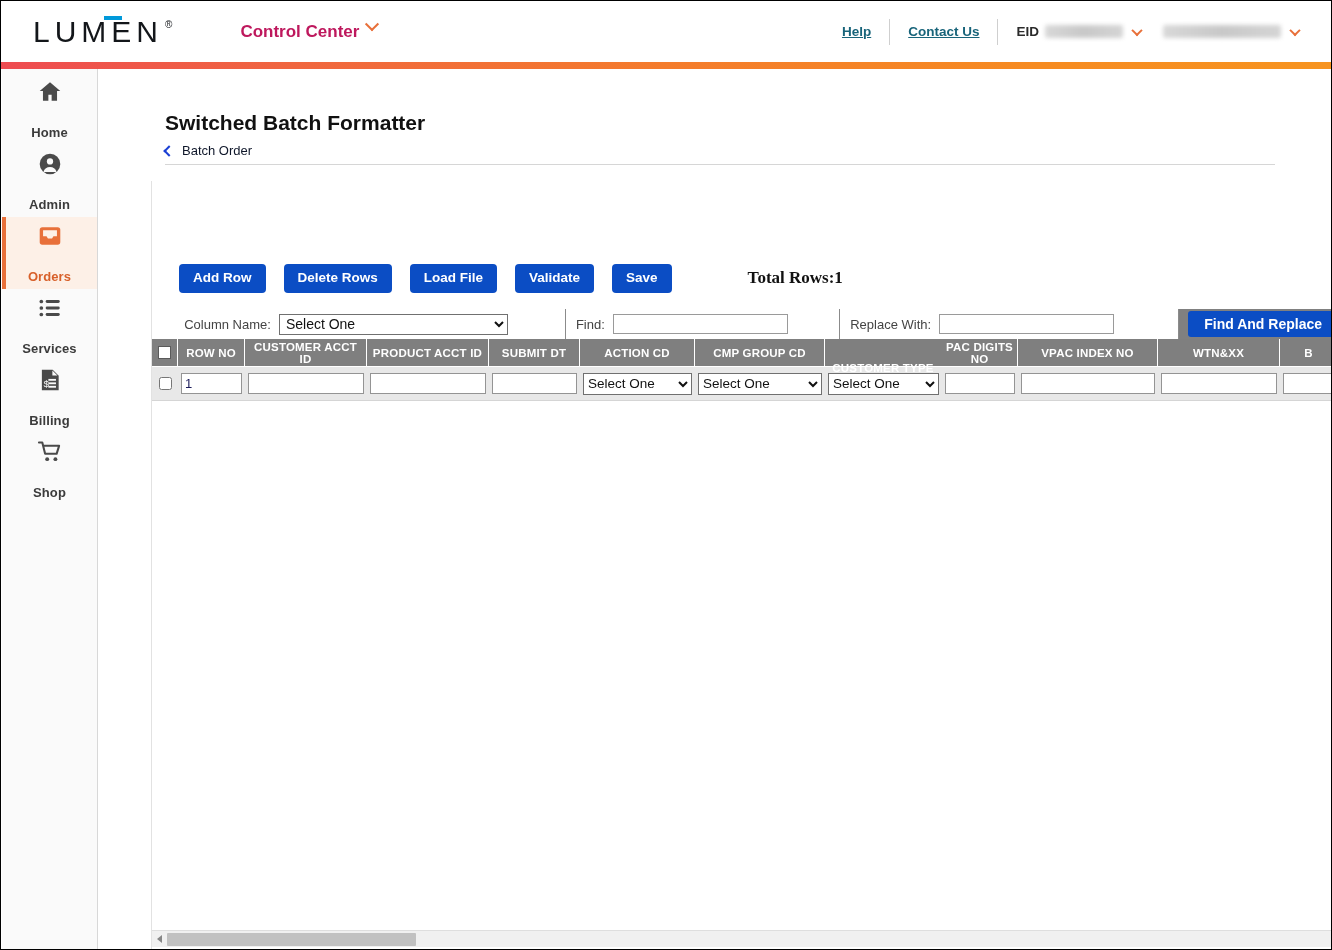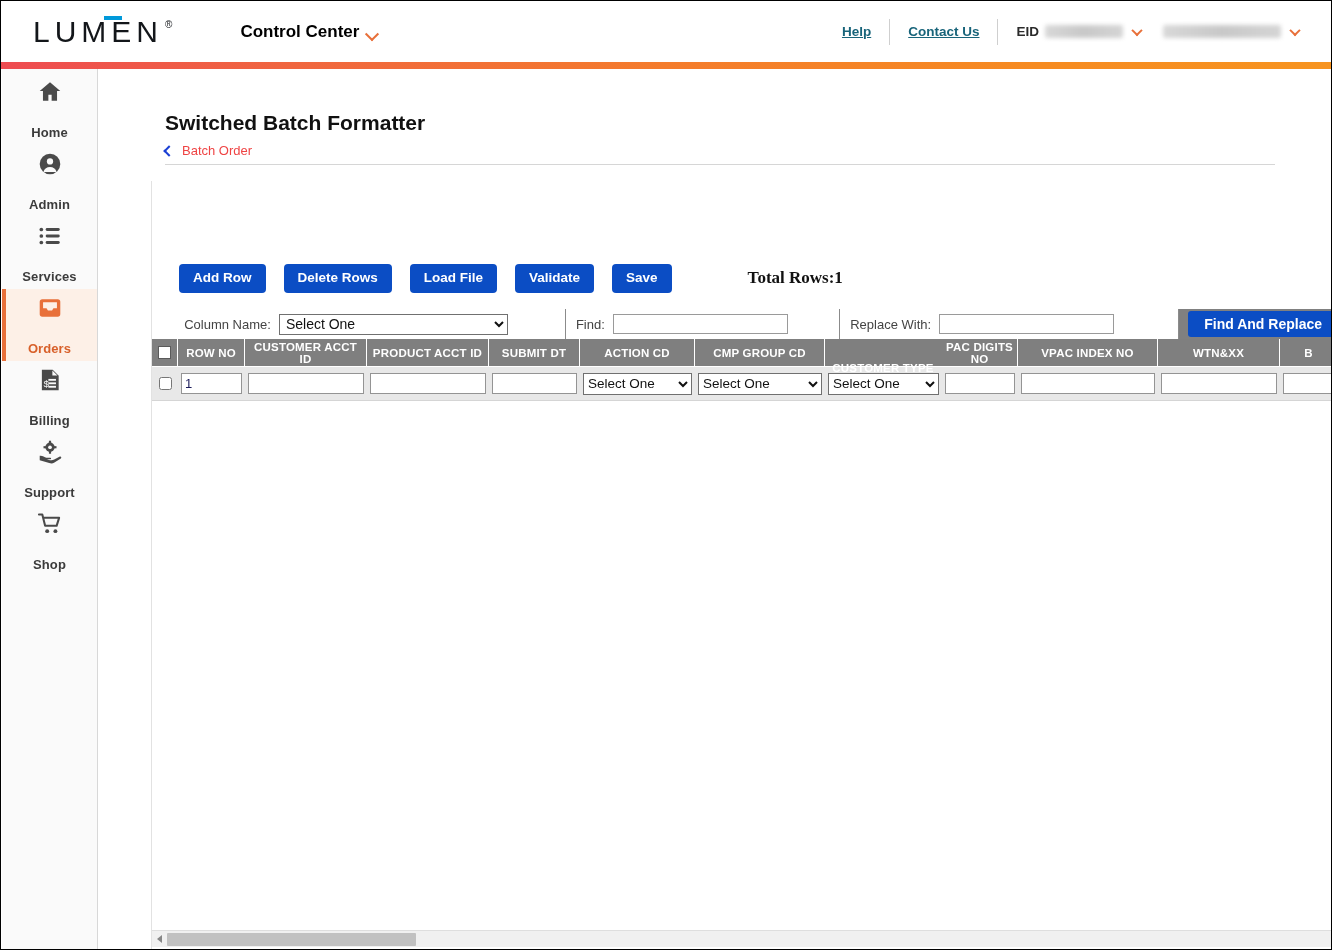--- a/index.html
+++ b/index.html
@@ -37,22 +37,22 @@
     position: relative;
   }
   .logo .bar {
     position: absolute; left: 71px; top: -1px;
     width: 18px; height: 4px; background: #0099da;
   }
   .logo-reg { font-size: 10px; color: #13161a; margin-left: 2px; margin-top: 2px; }
 
   .app-title {
     margin-left: 68px;
-    font-size: 17px; font-weight: bold; color: #000000;
-    display: flex; align-items: flex-end; gap: 8px;
+    font-size: 17px; font-weight: bold; color: #be185d;
+    display: flex; align-items: flex-start; gap: 8px;
     cursor: pointer;
   }
   .chev-down {
     display: inline-block; width: 10px; height: 10px;
     border-right: 2px solid #e8703a; border-bottom: 2px solid #e8703a;
     transform: rotate(45deg) translate(-2px,-2px);
   }
 
   .header-right {
     margin-left: auto; margin-right: 22px;
@@ -133,21 +133,21 @@
   .breadcrumb {
     position: absolute; left: 67px; top: 74px;
     display: flex; align-items: center; gap: 9px;
     cursor: pointer;
   }
   .bc-chev {
     display: inline-block; width: 8px; height: 8px;
     border-left: 2.3px solid #1a3fd4; border-bottom: 2.3px solid #1a3fd4;
     transform: rotate(45deg);
   }
-  .bc-text { font-size: 13px; color: #ef4444; }
+  .bc-text { font-size: 13px; color: #0f172a; }
   .hr-line {
     position: absolute; left: 67px; top: 95px;
     width: 1110px; height: 1px; background: #d6d6d6;
   }
 
   
   .panel {
     position: absolute; left: 53px; top: 112px;
     width: 1186px; height: 770px;
     background: #ffffff;
@@ -337,67 +337,53 @@
 
     <div class="nav-item">
       <svg class="nav-icon" viewBox="0 0 24 24">
         <circle cx="12" cy="12" r="9.5" fill="#4a4a4a"></circle>
         <circle cx="12" cy="9.6" r="2.9" fill="#fafafa"></circle>
         <path fill="#fafafa" d="M5.9 19.3c.9-3 3.2-4.6 6.1-4.6s5.2 1.6 6.1 4.6z"></path>
       </svg>
       <span class="nav-label">Admin</span>
     </div>
 
+    <div class="nav-item active">
+      <svg class="nav-icon" viewBox="0 0 24 24">
+        <rect x="2.5" y="4" width="19" height="16" rx="2.4" fill="#e8703a"></rect>
+        <path fill="#fdf0e7" d="M5.6 6.6h12.8v5.6h-3.2l-1.3 2.2h-3.8l-1.3-2.2H5.6z"></path>
+      </svg>
+      <span class="nav-label">Orders</span>
+    </div>
+
     <div class="nav-item">
       <svg class="nav-icon" viewBox="0 0 24 24">
         <circle cx="4" cy="6" r="1.7" fill="#4a4a4a"></circle>
           <rect x="8" y="4.7" width="13" height="2.6" rx="1.3" fill="#4a4a4a"></rect>
         <circle cx="4" cy="12" r="1.7" fill="#4a4a4a"></circle>
           <rect x="8" y="10.7" width="13" height="2.6" rx="1.3" fill="#4a4a4a"></rect>
         <circle cx="4" cy="18" r="1.7" fill="#4a4a4a"></circle>
           <rect x="8" y="16.7" width="13" height="2.6" rx="1.3" fill="#4a4a4a"></rect>
       </svg>
       <span class="nav-label">Services</span>
     </div>
 
-    <div class="nav-item active">
-      <svg class="nav-icon" viewBox="0 0 24 24">
-        <rect x="2.5" y="4" width="19" height="16" rx="2.4" fill="#e8703a"></rect>
-        <path fill="#fdf0e7" d="M5.6 6.6h12.8v5.6h-3.2l-1.3 2.2h-3.8l-1.3-2.2H5.6z"></path>
-      </svg>
-      <span class="nav-label">Orders</span>
-    </div>
-
 
     <div class="nav-item">
       <svg class="nav-icon" viewBox="0 0 24 24">
         <path fill="#4a4a4a" d="M4.5 2.5h10L20 8v13.5H4.5z"></path>
         <path fill="#fafafa" d="M14.2 3.2v4.6h4.6z"></path>
         <rect x="10.5" y="11" width="7" height="1.7" fill="#fafafa"></rect>
         <rect x="10.5" y="14.2" width="7" height="1.7" fill="#fafafa"></rect>
         <rect x="10.5" y="17.4" width="7" height="1.7" fill="#fafafa"></rect>
         <text x="6" y="18" font-size="9" font-family="Liberation Sans" fill="#fafafa">$</text>
       </svg>
       <span class="nav-label">Billing</span>
     </div>
 
-    <div class="nav-item">
-      <svg class="nav-icon" viewBox="0 0 24 24">
-        <circle cx="12" cy="7.6" r="4.3" fill="#4a4a4a"></circle>
-        <circle cx="12" cy="7.6" r="1.7" fill="#fafafa"></circle>
-        <g fill="#4a4a4a">
-          <rect x="11" y="1.6" width="2" height="3"></rect>
-            <rect x="11" y="10.6" width="2" height="3"></rect>
-          <rect x="6" y="6.6" width="3" height="2"></rect>
-            <rect x="15" y="6.6" width="3" height="2"></rect>
-        </g>
-        <path fill="#4a4a4a" d="M2.5 15.4c2.6-.3 4.2 1.2 6.2 1.8h3.6c1 0 1 1.5 0 1.5H8.7c2.6.7 4.8 1.6 7.2.3l5.2-2.8c1-.5 1.9 1 .9 1.7l-5.9 3.8c-1.6 1-3.1 1-4.8.5l-8.8-2.6z"></path>
-      </svg>
-      <span class="nav-label">Support</span>
-    </div>
 
     <div class="nav-item">
       <svg class="nav-icon" viewBox="0 0 24 24">
         <path fill="none" stroke="#4a4a4a" stroke-width="1.9" stroke-linejoin="round" stroke-linecap="round" d="M1.8 3.3h3.1l2.6 10.4h10.6l2.3-7.4H6.3"></path>
         <circle cx="9.4" cy="18.6" r="1.8" fill="#4a4a4a"></circle>
         <circle cx="17" cy="18.6" r="1.8" fill="#4a4a4a"></circle>
       </svg>
       <span class="nav-label">Shop</span>
     </div>
   </div>

